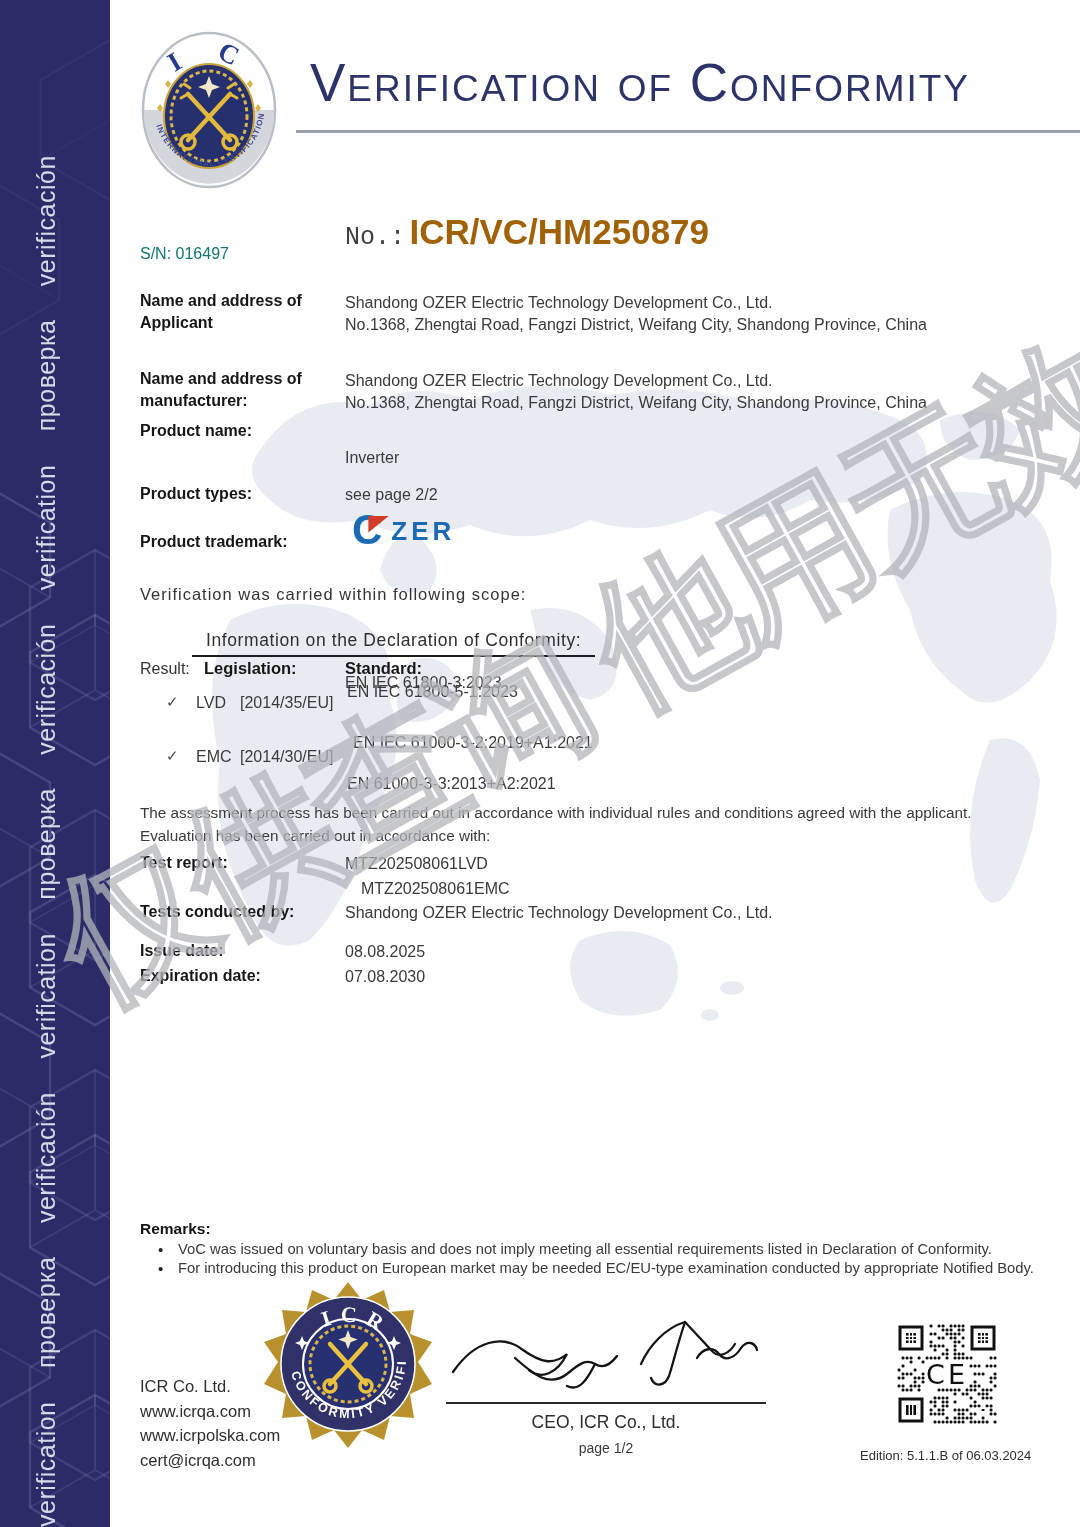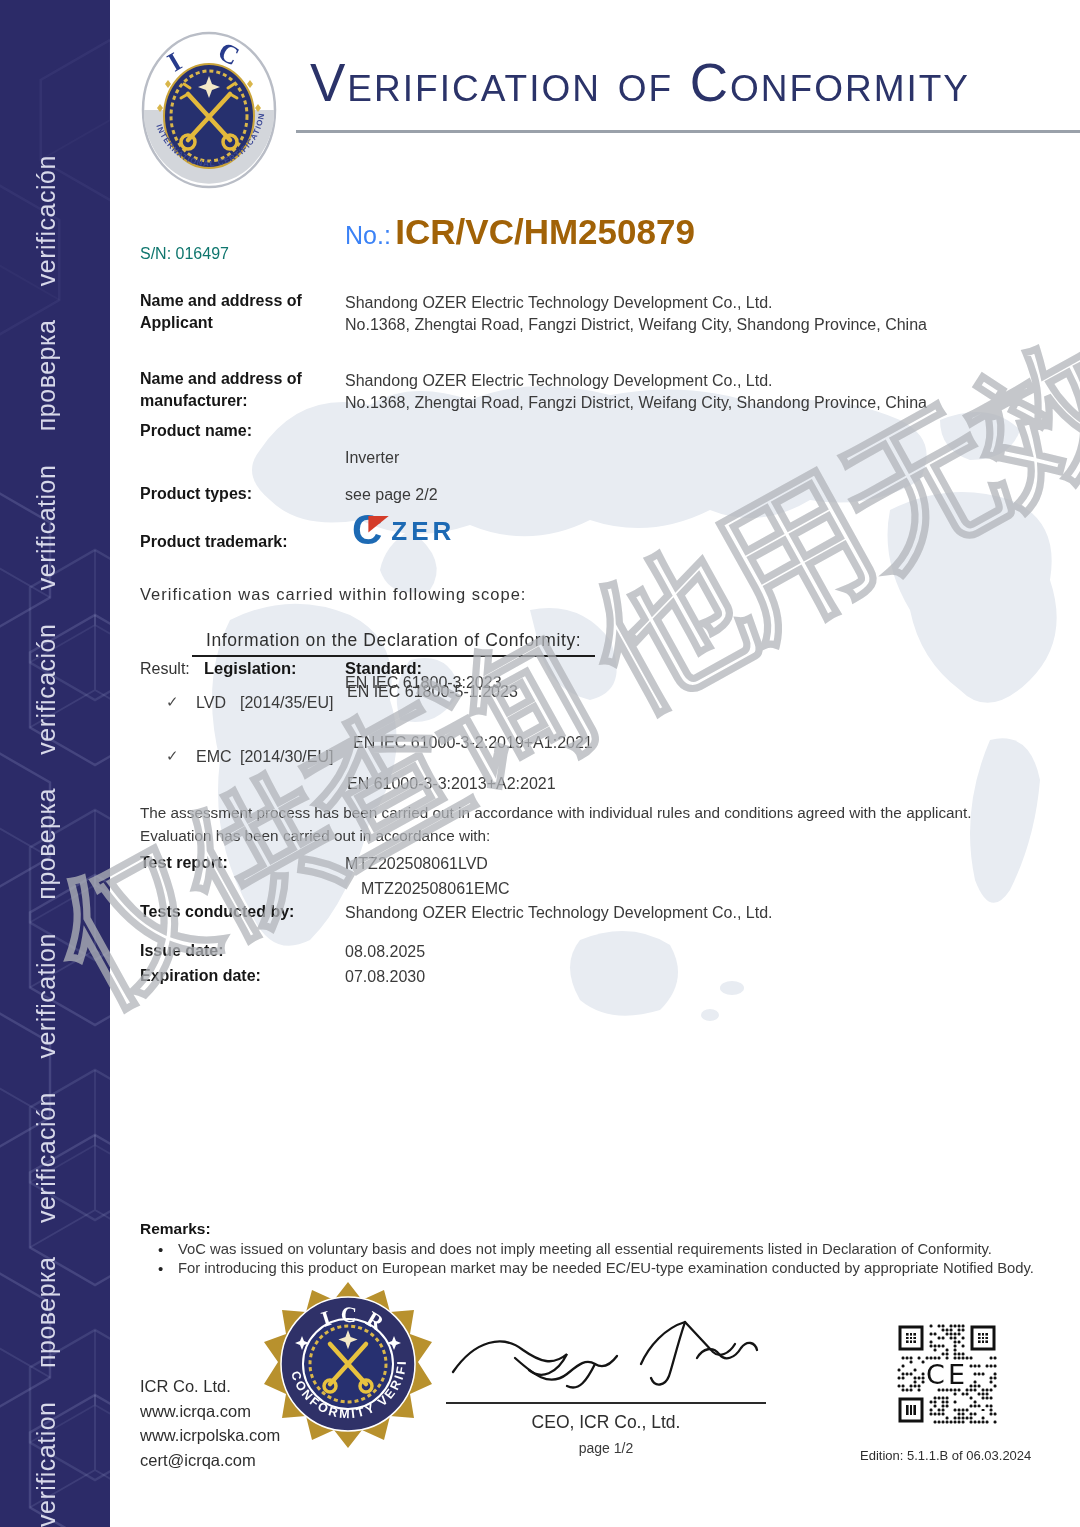--- a/index.html
+++ b/index.html
@@ -10,21 +10,21 @@
   
   .sideband{position:absolute;left:0;top:0;width:110px;height:1527px;background:#2c2b68;overflow:hidden;}
   .side-text{position:absolute;left:32px;top:1527px;width:1700px;transform-origin:0 0;
              transform:rotate(-90deg);white-space:nowrap;font-size:25px;letter-spacing:.5px;
              word-spacing:26px;color:rgba(230,231,244,.92);}
 
   
   .title{font-variant:small-caps;font-size:53px;font-weight:500;letter-spacing:2px;color:#2b3369;}
   .hrule{background:#9aa1aa;height:3px;}
   .serial{font-size:16px;color:#0f766e;margin-top:40px;}
-  .no-label{font-size:25px;color:#3b82f6;}
+  .no-label{font-size:25px;color:#404040;font-family:Liberation Mono, monospace;}
   .no-value{font-size:35px;font-weight:bold;color:#a16207;}
 
   
   .flabel{font-weight:bold;color:#161616;font-size:16px;line-height:22px;width:196px;}
   .fvalue{font-size:16px;color:#3a3a3a;line-height:22px;white-space:nowrap;}
   .scope{font-size:16.5px;letter-spacing:1px;color:#333;}
   .dec-head{font-size:17.5px;letter-spacing:.6px;color:#2e2e2e;border-bottom:2px solid #1c1c1c;
             padding:0 14px 4px 14px;}
   .dec-col{font-weight:bold;color:#161616;font-size:16.5px;}
   .check{color:#4a4a4a;font-size:15px;}

